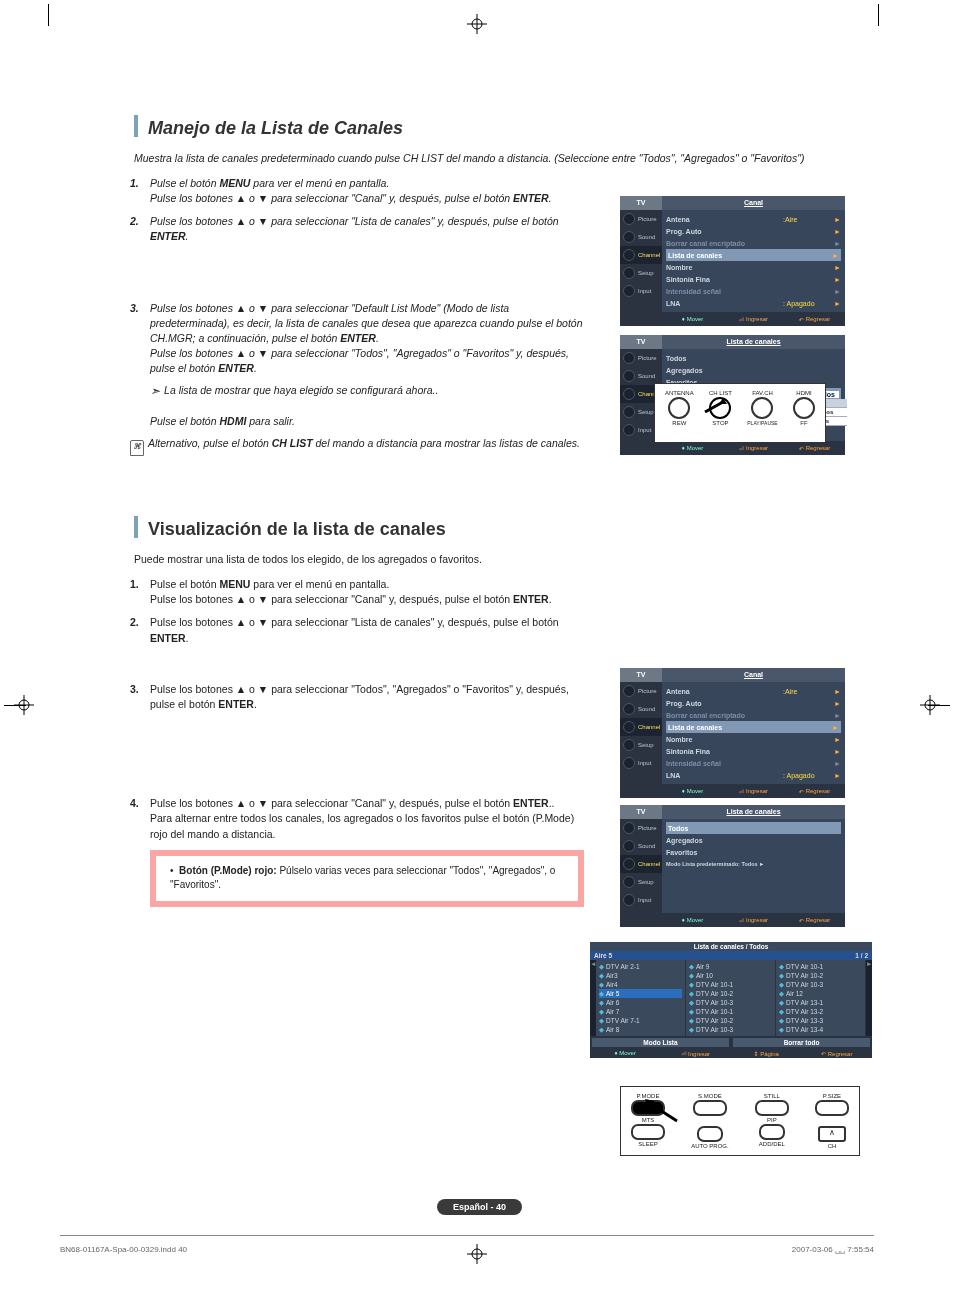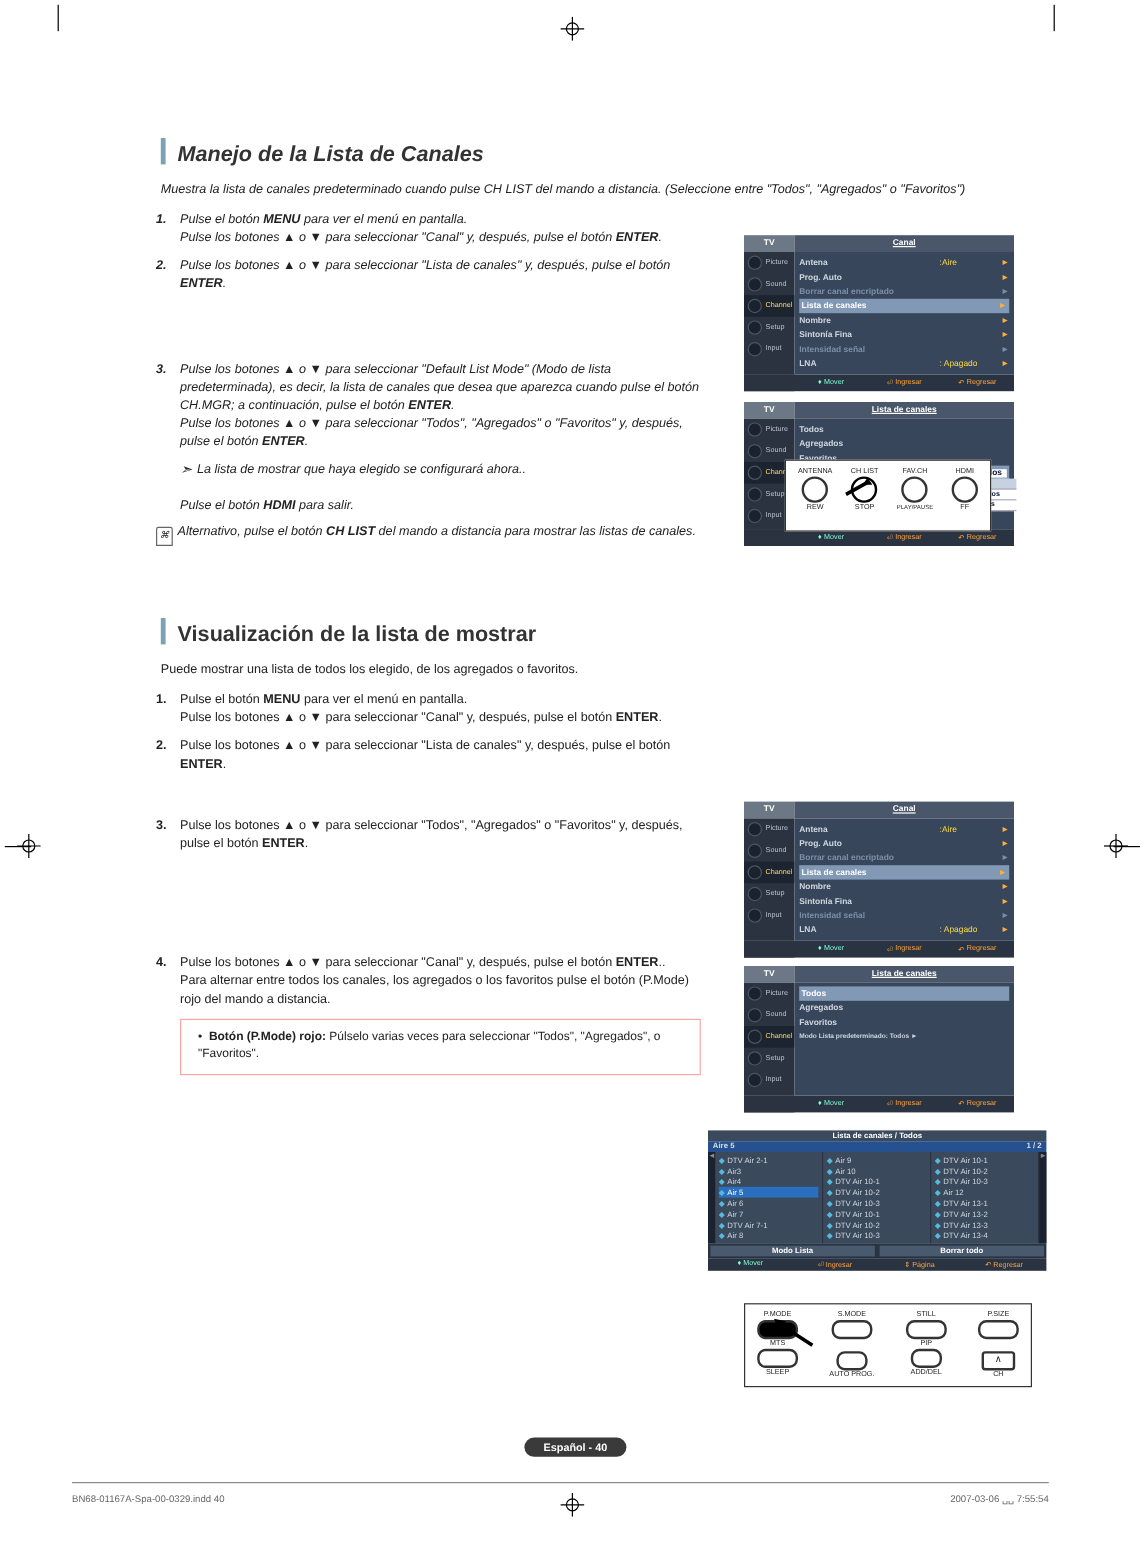--- a/index.html
+++ b/index.html
@@ -27,21 +27,21 @@
   ol.steps > li { font-size:10.5px; line-height:1.45; margin-bottom:8px; display:flex; }
   ol.steps > li .num { font-weight:bold; width:20px; flex:none; }
   ol.steps > li .txt { flex:1; padding-right:6px; }
   .note { font-size:10.5px; margin-top:6px; }
   .note-icon { display:inline-block; font-size:12px; margin-right:4px; vertical-align:middle; }
 
   .left-col { width:460px; }
 
   .rc-icon { display:inline-block; width:12px; height:14px; border:1px solid #666; border-radius:2px 2px 0 0; font-size:8px; text-align:center; line-height:12px; vertical-align:-2px; margin-right:4px; }
 
-  .rule-box { border:1px solid #fca5a5; padding:8px 14px; font-size:10px; margin-top:8px; }
+  .rule-box { border:6px solid #fca5a5; padding:8px 14px; font-size:10px; margin-top:8px; }
 
   .foot-badge { position:absolute; left:437px; bottom:90px; }
   .badge { background:#3a3a3a; color:#fff; font-size:9px; font-weight:bold; padding:3px 16px; border-radius:10px; }
 
   .foot-line { position:absolute; left:60px; right:80px; bottom:68px; border-top:0.5px solid #888; }
   .foot-left { position:absolute; left:60px; bottom:50px; font-size:8px; color:#666; }
   .foot-right { position:absolute; right:80px; bottom:50px; font-size:8px; color:#666; }
 
   
   .osd { position:absolute; width:225px; font-size:7px; color:#cfd7df; }
@@ -163,21 +163,21 @@
         </span>
             </li>
       </ol>
       <div class="note" style="margin-left:0;"><span class="rc-icon">⌘</span><span>Alternativo, pulse el botón <b>CH LIST</b> del mando a distancia para mostrar las listas de canales.</span></div>
     </div>
   </div>
 
   <div style="height:60px;"></div>
 
   <div style="position:relative;">
-    <h2 class="h-section"><span class="vbar"></span><span>Visualización de la lista de mostrar</span></h2>
+    <h2 class="h-section"><span class="vbar"></span><span>Visualización de la lista de canales</span></h2>
     <p class="intro">Puede mostrar una lista de todos los elegido, de los agregados o favoritos.</p>
 
     <div class="left-col">
       <ol class="steps">
         <li>
               <span class="num">1.</span>
               <span class="txt">Pulse el botón <b>MENU</b> para ver el menú en pantalla.<br>Pulse los botones ▲ o ▼ para seleccionar "Canal" y, después, pulse el botón <b>ENTER</b>.</span>
             </li>
         <li>
               <span class="num">2.</span>

